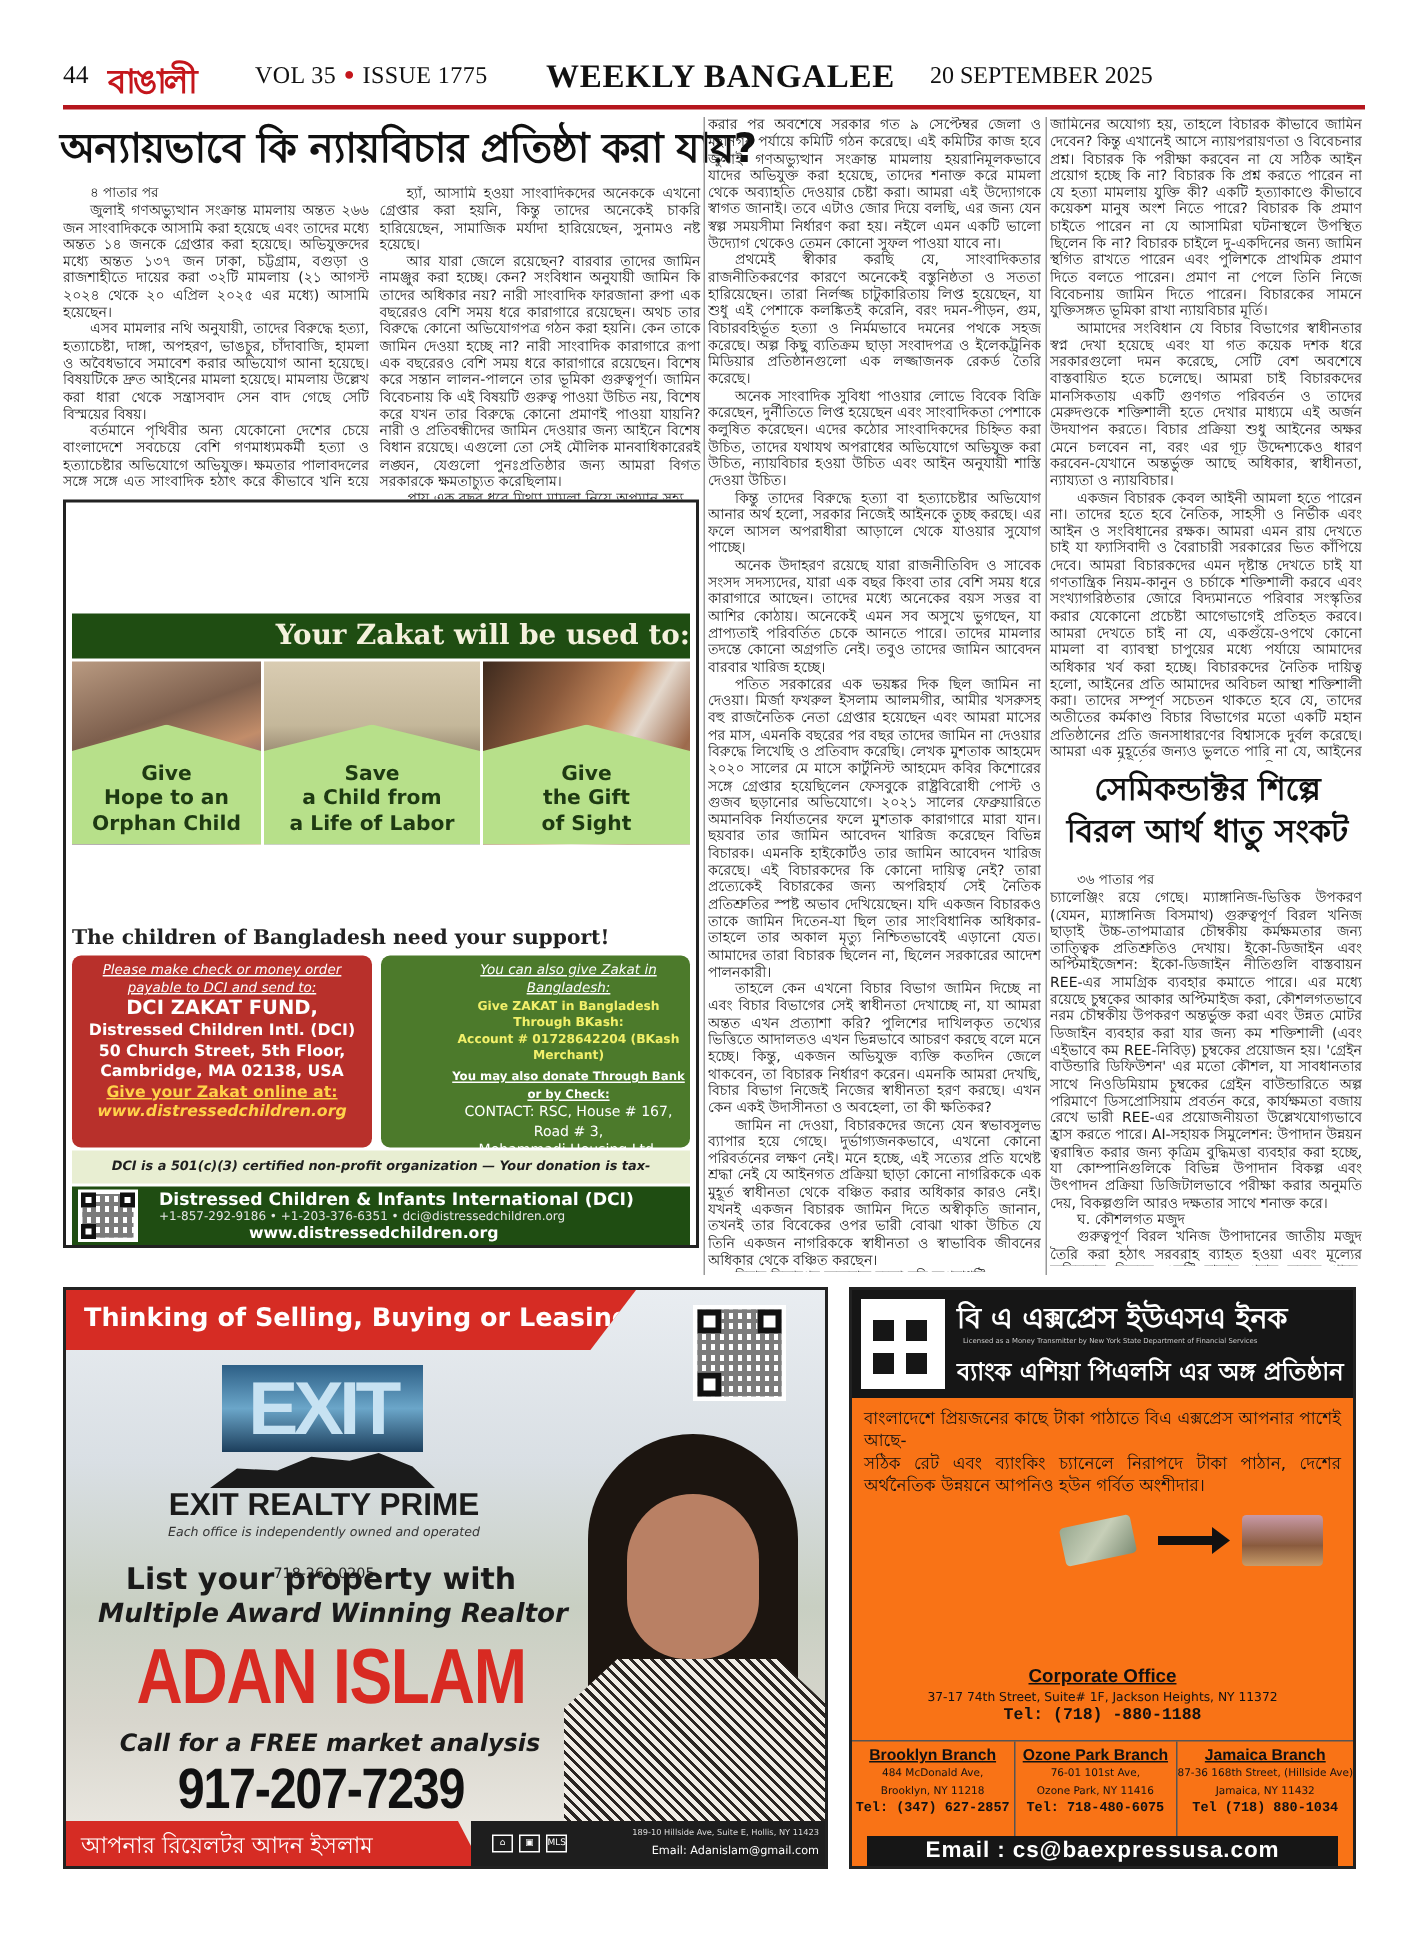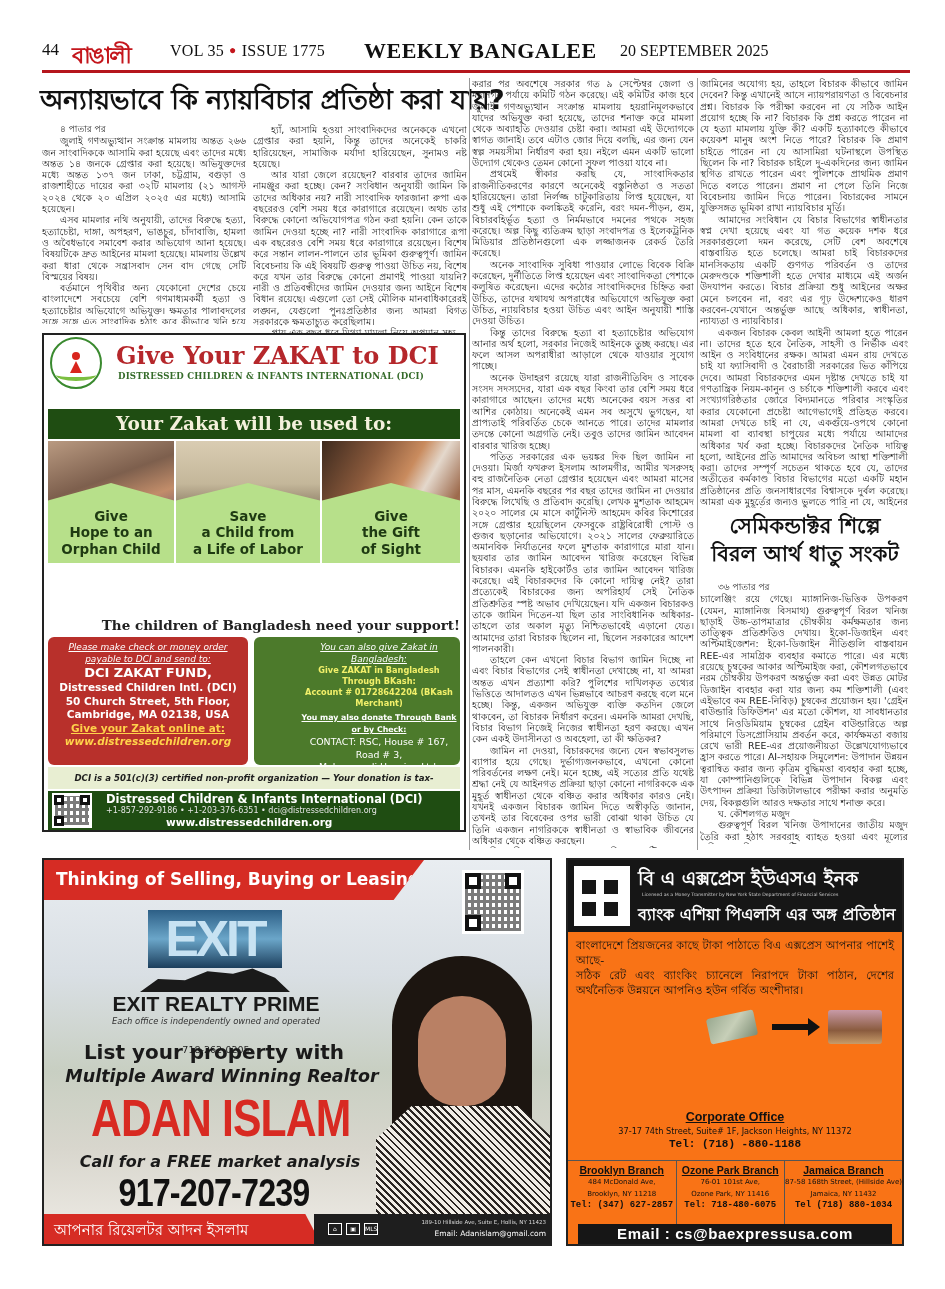--- a/index.html
+++ b/index.html
@@ -38,29 +38,29 @@
   
   .dci { position: absolute; left: 42px; top: 333px; width: 424px; height: 499px; border: 2px solid #222; background: #fff; overflow: hidden; font-family: "DejaVu Sans", sans-serif; }
   .dci-top { position: absolute; left: 0; top: 0; width: 420px; height: 54px; background: #fff; }
   .dci-logo { position: absolute; left: 6px; top: 2px; width: 52px; height: 52px; border-radius: 50%; border: 2px solid #3a8a2f; display: flex; align-items: center; justify-content: center; }
   .dci-logo .fig { width: 16px; height: 22px; position: relative; }
   .dci-logo .fig::before { content: ""; position: absolute; left: 4px; top: 0; width: 8px; height: 8px; border-radius: 50%; background: #d9251d; }
   .dci-logo .fig::after { content: ""; position: absolute; left: 2px; top: 9px; width: 12px; height: 12px; background: #d9251d; clip-path: polygon(50% 0, 100% 100%, 0 100%); }
   .dci-logo .hand { position: absolute; bottom: 6px; width: 40px; height: 12px; border-bottom: 4px solid #7cbf41; border-radius: 0 0 50% 50%; }
   .dci-title { position: absolute; left: 72px; top: 6px; font-family: "DejaVu Serif", serif; font-weight: bold; font-size: 24px; color: #b5272b; white-space: nowrap; }
   .dci-sub { position: absolute; left: 74px; top: 36px; font-family: "DejaVu Serif", serif; font-size: 8.6px; font-weight: bold; color: #356b2a; white-space: nowrap; letter-spacing: 0.2px; }
-  .dci-band { position: absolute; left: 4px; top: 74px; width: 412px; height: 30px; background: #1f4d12; color: #f4f1dc; text-align: center; font-family: "DejaVu Serif", serif; font-weight: bold; font-size: 18.5px; line-height: 30px; }
+  .dci-band { position: absolute; left: 4px; top: 74px; width: 412px; height: 30px; background: #1f4d12; color: #f4f1dc; text-align: right; font-family: "DejaVu Serif", serif; font-weight: bold; font-size: 18.5px; line-height: 30px; }
   .dci-photos { position: absolute; left: 4px; top: 106px; width: 412px; height: 170px; }
   .dci-photo { position: absolute; top: 0; height: 122px; overflow: hidden; }
   .dci-photo.p1 { left: 0; width: 126px; background: linear-gradient(160deg, #b99a81 0%, #7d5f4d 35%, #c28d6a 55%, #5b4a6e 80%, #d5a98e 100%); }
   .dci-photo.p2 { left: 128px; width: 144px; background: linear-gradient(180deg, #d9ccb2 0%, #c4b79a 35%, #8d7e66 55%, #b6b4ae 75%, #9fa0a0 100%); }
   .dci-photo.p3 { left: 274px; width: 138px; background: linear-gradient(120deg, #3d2a1e 0%, #8b5a3c 30%, #c98b5e 50%, #e4d8cc 62%, #9d6a4c 80%, #a98c7b 100%); }
   .dci-cap { position: absolute; left: 0; bottom: 0; width: 100%; height: 80px; background: #b7e08a; clip-path: polygon(0 22%, 50% 0, 100% 22%, 100% 100%, 0 100%); display: flex; flex-direction: column; justify-content: flex-end; align-items: center; padding-bottom: 6px; }
   .dci-cap span { font-family: "DejaVu Sans", sans-serif; font-weight: bold; font-size: 13.5px; line-height: 16.5px; color: #1e3a12; text-align: center; white-space: nowrap; }
-  .dci-need { position: absolute; left: 4px; top: 278px; width: 412px; height: 24px; text-align: right; font-family: "DejaVu Serif", serif; font-weight: bold; font-size: 13.5px; line-height: 24px; color: #222; background: #fff; }
+  .dci-need { position: absolute; left: 4px; top: 278px; width: 412px; height: 24px; text-align: left; font-family: "DejaVu Serif", serif; font-weight: bold; font-size: 13.5px; line-height: 24px; color: #222; background: #fff; }
   .dci-box { position: absolute; top: 302px; height: 128px; border-radius: 6px; text-align: center; font-family: "DejaVu Sans", sans-serif; padding-top: 4px; }
   .dci-box.red { left: 4px; width: 200px; background: #b8302b; color: #fff; }
   .dci-box.green { left: 210px; width: 206px; background: #4c7a2b; color: #fff; padding-left: 44px; }
   .dci-box .u { text-decoration: underline; font-style: italic; font-size: 9px; line-height: 12px; }
   .dci-box .big { font-weight: bold; font-size: 13px; line-height: 16px; }
   .dci-box .mid { font-weight: bold; font-size: 10.5px; line-height: 13.5px; }
   .dci-box .gold { color: #ffd24a; font-weight: bold; font-size: 10.5px; line-height: 13.5px; }
   .dci-box .gold.u2 { text-decoration: underline; }
   .dci-box .gold.it { font-style: italic; }
   .dci-box .yel { color: #f2f06a; font-weight: bold; font-size: 8.2px; line-height: 11px; }
@@ -183,28 +183,20 @@
   <div>বিরল আর্থ ধাতু সংকট</div>
 </div>
 <div class="col c4b">
   <p class="jump">৩৬ পাতার পর</p>
   <p style="text-indent:0">চ্যালেঞ্জিং রয়ে গেছে। ম্যাঙ্গানিজ-ভিত্তিক উপকরণ (যেমন, ম্যাঙ্গানিজ বিসমাথ) গুরুত্বপূর্ণ বিরল খনিজ ছাড়াই উচ্চ-তাপমাত্রার চৌম্বকীয় কর্মক্ষমতার জন্য তাত্ত্বিক প্রতিশ্রুতিও দেখায়। ইকো-ডিজাইন এবং অপ্টিমাইজেশন: ইকো-ডিজাইন নীতিগুলি বাস্তবায়ন REE-এর সামগ্রিক ব্যবহার কমাতে পারে। এর মধ্যে রয়েছে চুম্বকের আকার অপ্টিমাইজ করা, কৌশলগতভাবে নরম চৌম্বকীয় উপকরণ অন্তর্ভুক্ত করা এবং উন্নত মোটর ডিজাইন ব্যবহার করা যার জন্য কম শক্তিশালী (এবং এইভাবে কম REE-নিবিড়) চুম্বকের প্রয়োজন হয়। 'গ্রেইন বাউন্ডারি ডিফিউশন' এর মতো কৌশল, যা সাবধানতার সাথে নিওডিমিয়াম চুম্বকের গ্রেইন বাউন্ডারিতে অল্প পরিমাণে ডিসপ্রোসিয়াম প্রবর্তন করে, কার্যক্ষমতা বজায় রেখে ভারী REE-এর প্রয়োজনীয়তা উল্লেখযোগ্যভাবে হ্রাস করতে পারে। AI-সহায়ক সিমুলেশন: উপাদান উন্নয়ন ত্বরান্বিত করার জন্য কৃত্রিম বুদ্ধিমত্তা ব্যবহার করা হচ্ছে, যা কোম্পানিগুলিকে বিভিন্ন উপাদান বিকল্প এবং উৎপাদন প্রক্রিয়া ডিজিটালভাবে পরীক্ষা করার অনুমতি দেয়, বিকল্পগুলি আরও দক্ষতার সাথে শনাক্ত করে।</p>
   <p class="subhead">ঘ. কৌশলগত মজুদ</p>
   <p>গুরুত্বপূর্ণ বিরল খনিজ উপাদানের জাতীয় মজুদ তৈরি করা হঠাৎ সরবরাহ ব্যাহত হওয়া এবং মূল্যের অস্থিরতার বিরুদ্ধে একটি বাফার প্রদান করতে পারে, দীর্ঘমেয়াদী সমাধান অনলাইনে আসার জন্য সময় কিনতে পারে।</p>
 </div>
 
 <div class="dci">
-  <div class="dci-top">
-    <div class="dci-logo">
-        <div class="fig"></div>
-        <div class="hand"></div>
-      </div>
-    <div class="dci-title">Give Your ZAKAT to DCI</div>
-    <div class="dci-sub">DISTRESSED CHILDREN &amp; INFANTS INTERNATIONAL (DCI)</div>
-  </div>
   <div class="dci-band">Your Zakat will be used to:</div>
   <div class="dci-photos">
     <div class="dci-photo p1">
       <div class="dci-cap">
         <span>Give</span>
         <span>Hope to an</span>
         <span>Orphan Child</span>
       </div>
     </div>
     <div class="dci-photo p2">
@@ -329,19 +321,19 @@
       <div class="btel">Tel: (347) 627-2857</div>
     </div>
     <div class="bae-branch">
       <div class="bt">Ozone Park Branch</div>
       <div class="ba">76-01 101st Ave,</div>
       <div class="ba">Ozone Park, NY 11416</div>
       <div class="btel">Tel: 718-480-6075</div>
     </div>
     <div class="bae-branch">
       <div class="bt">Jamaica Branch</div>
-      <div class="ba">87-58 168th Street, (Hillside Ave)</div>
+      <div class="ba">87-36 168th Street, (Hillside Ave)</div>
       <div class="ba">Jamaica, NY 11432</div>
       <div class="btel">Tel (718) 880-1034</div>
     </div>
   </div>
   <div class="bae-email">Email : cs@baexpressusa.com</div>
 </div>
 
 </body></html>

